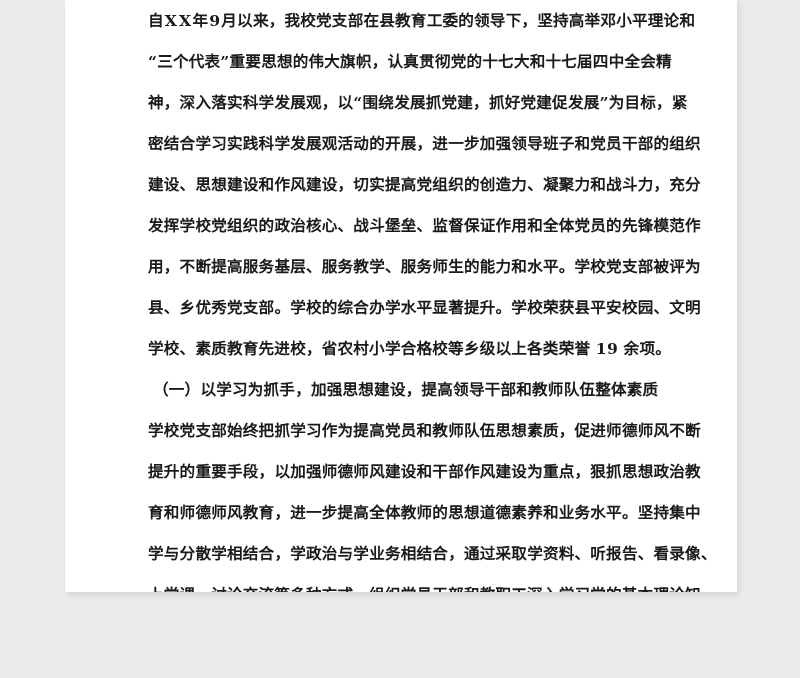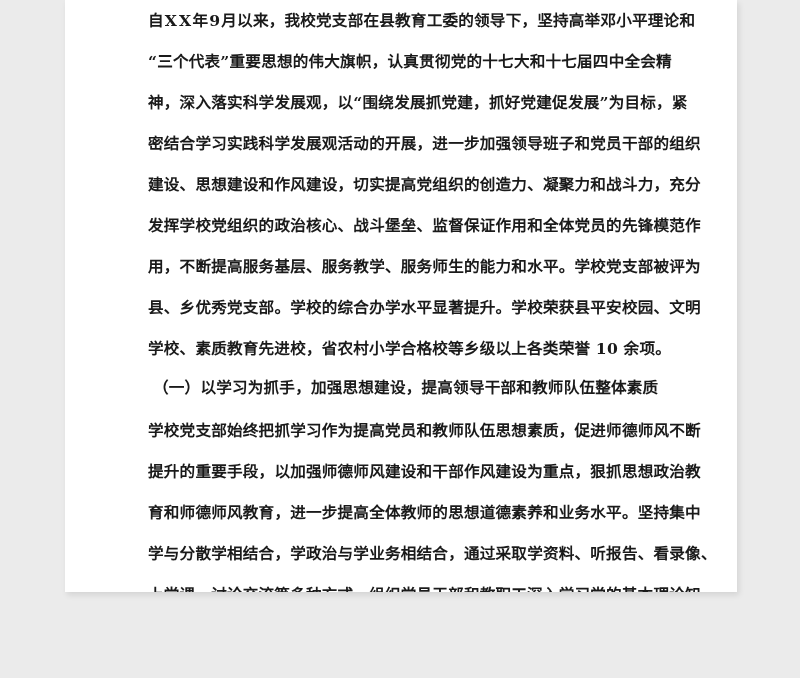--- a/index.html
+++ b/index.html
@@ -62,21 +62,20 @@
   }
 
   
   .doc-line.flush {
     display: block;
   }
 
   
   .doc-line.indent {
     padding-left: 5px;
-    font-family: Liberation Mono, monospace;
   }
 
   .latin {
     font-family: "DejaVu Serif", "Liberation Serif", serif;
     padding: 0 1px;
   }
 </style>
 </head>
 <body>
 
@@ -376,21 +375,21 @@
           <span>获</span>
           <span>县</span>
           <span>平</span>
           <span>安</span>
           <span>校</span>
           <span>园</span>
           <span>、</span>
           <span>文</span>
           <span>明</span>
         </div>
-        <div class="doc-line flush">学校、素质教育先进校，省农村小学合格校等乡级以上各类荣誉 10 余项。</div>
+        <div class="doc-line flush">学校、素质教育先进校，省农村小学合格校等乡级以上各类荣誉 19 余项。</div>
         <div class="doc-line flush indent">（一）以学习为抓手，加强思想建设，提高领导干部和教师队伍整体素质</div>
         <div class="doc-line justify">
           <span>学</span>
           <span>校</span>
           <span>党</span>
           <span>支</span>
           <span>部</span>
           <span>始</span>
           <span>终</span>
           <span>把</span>

